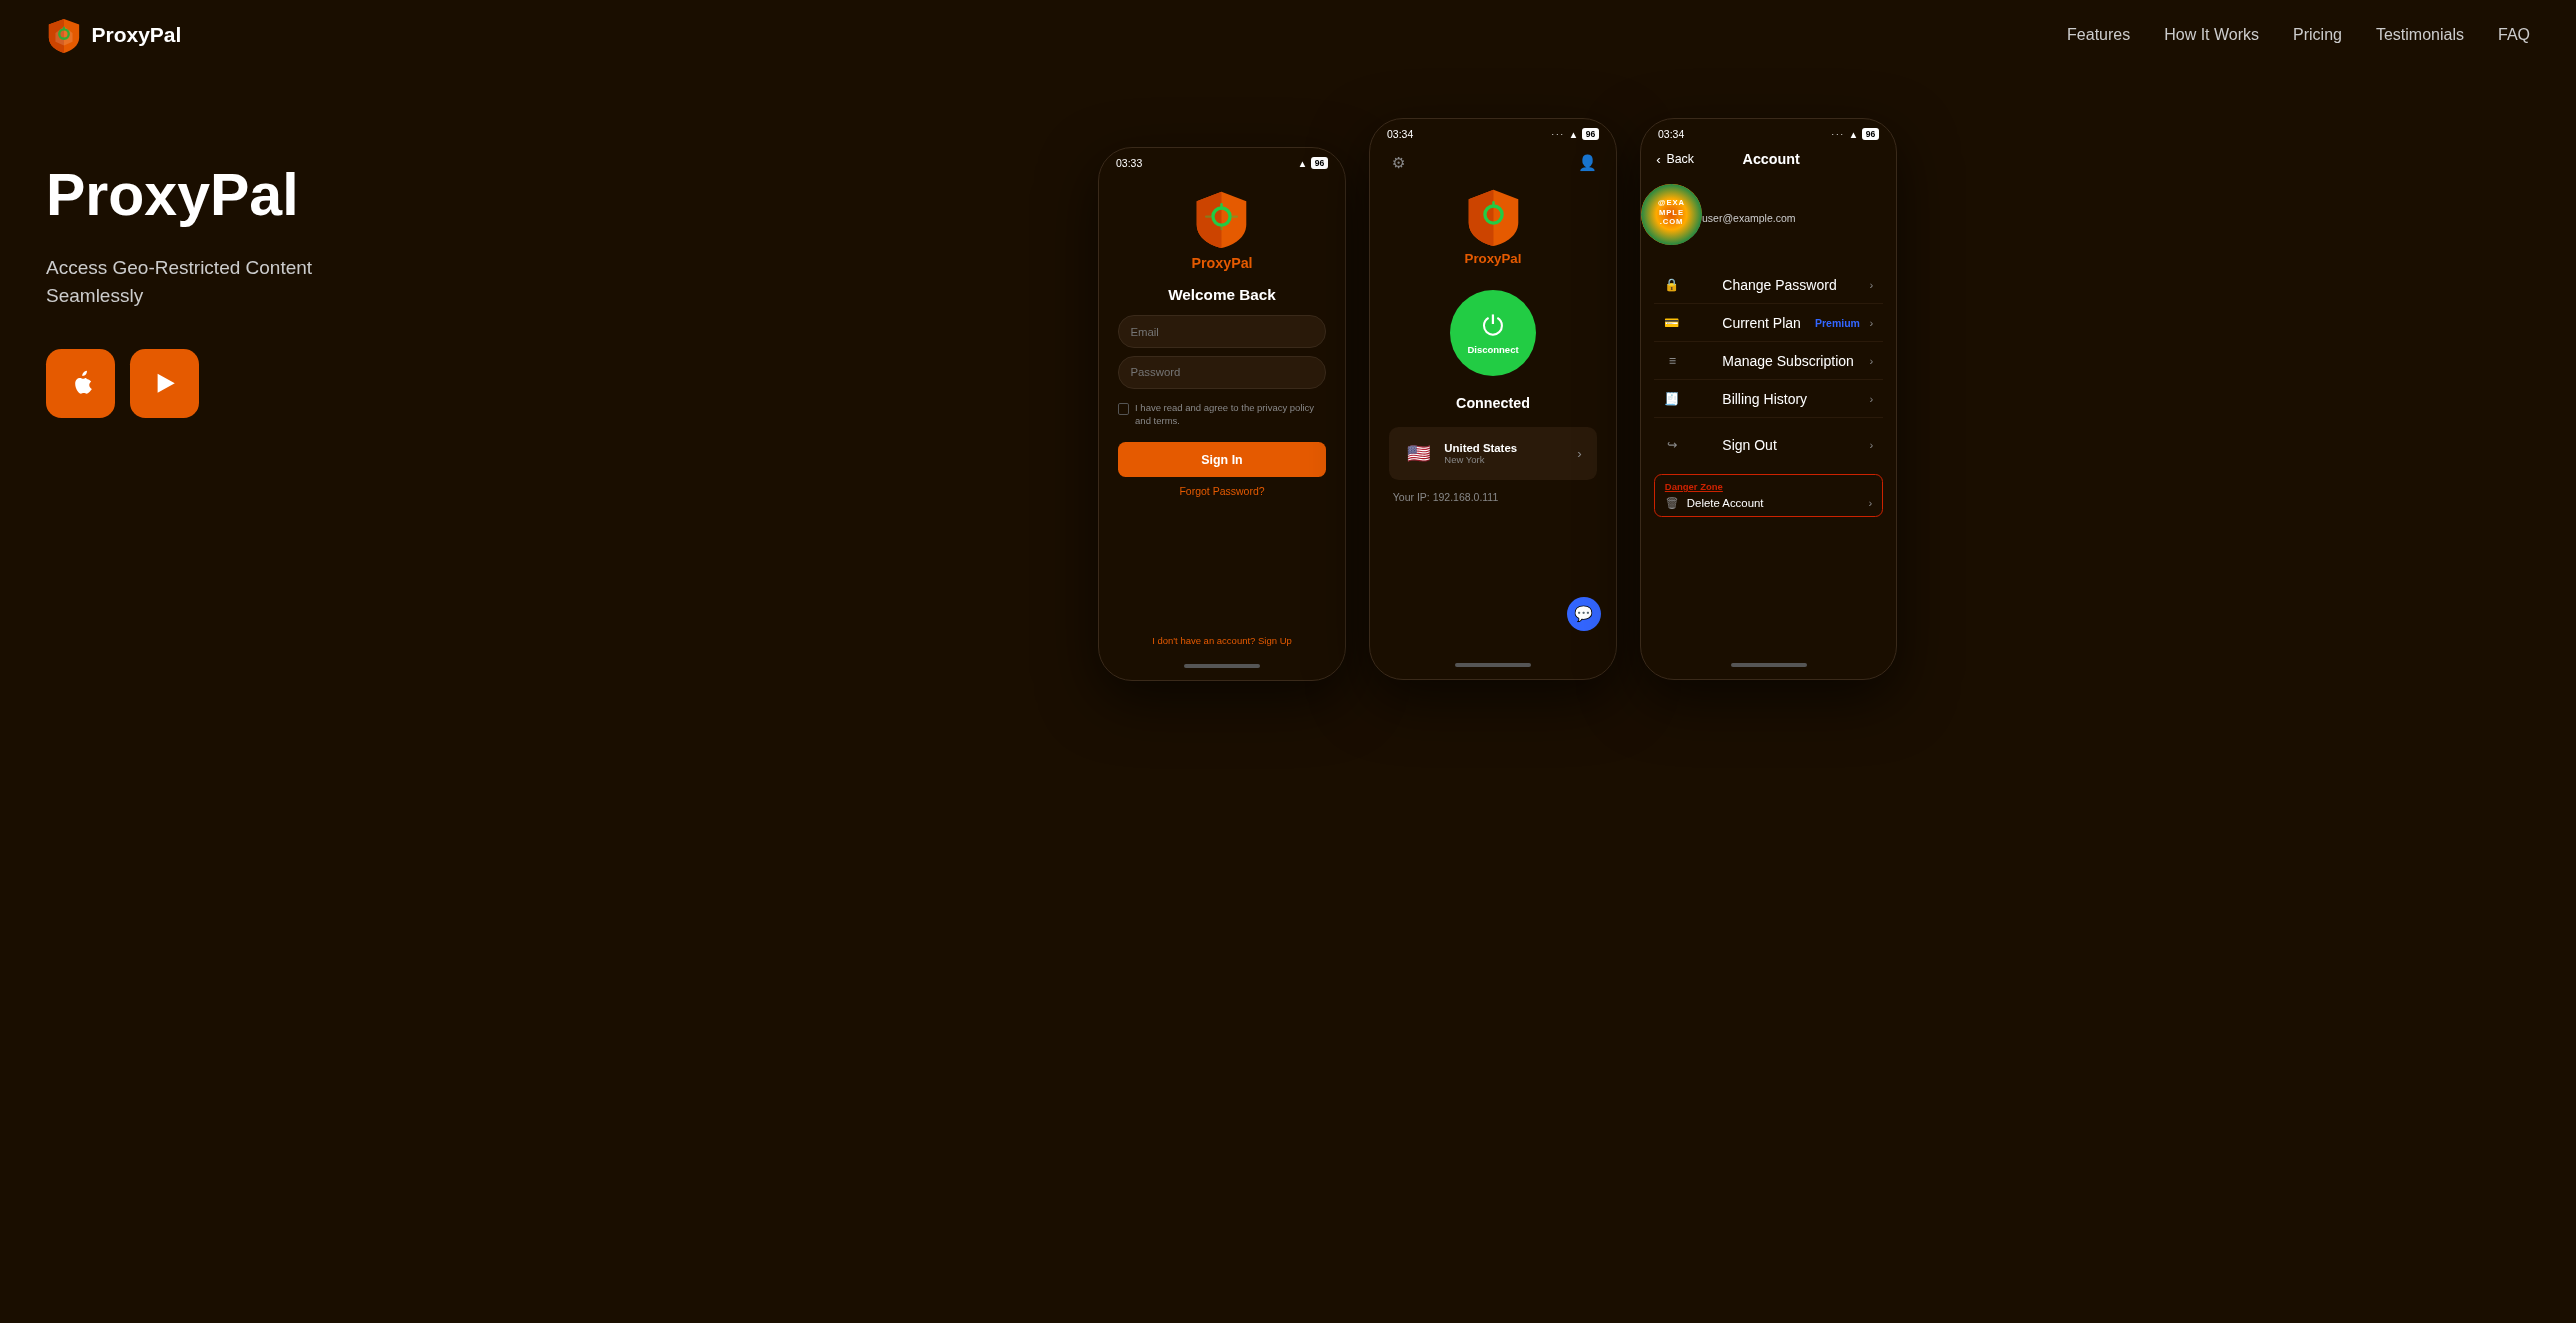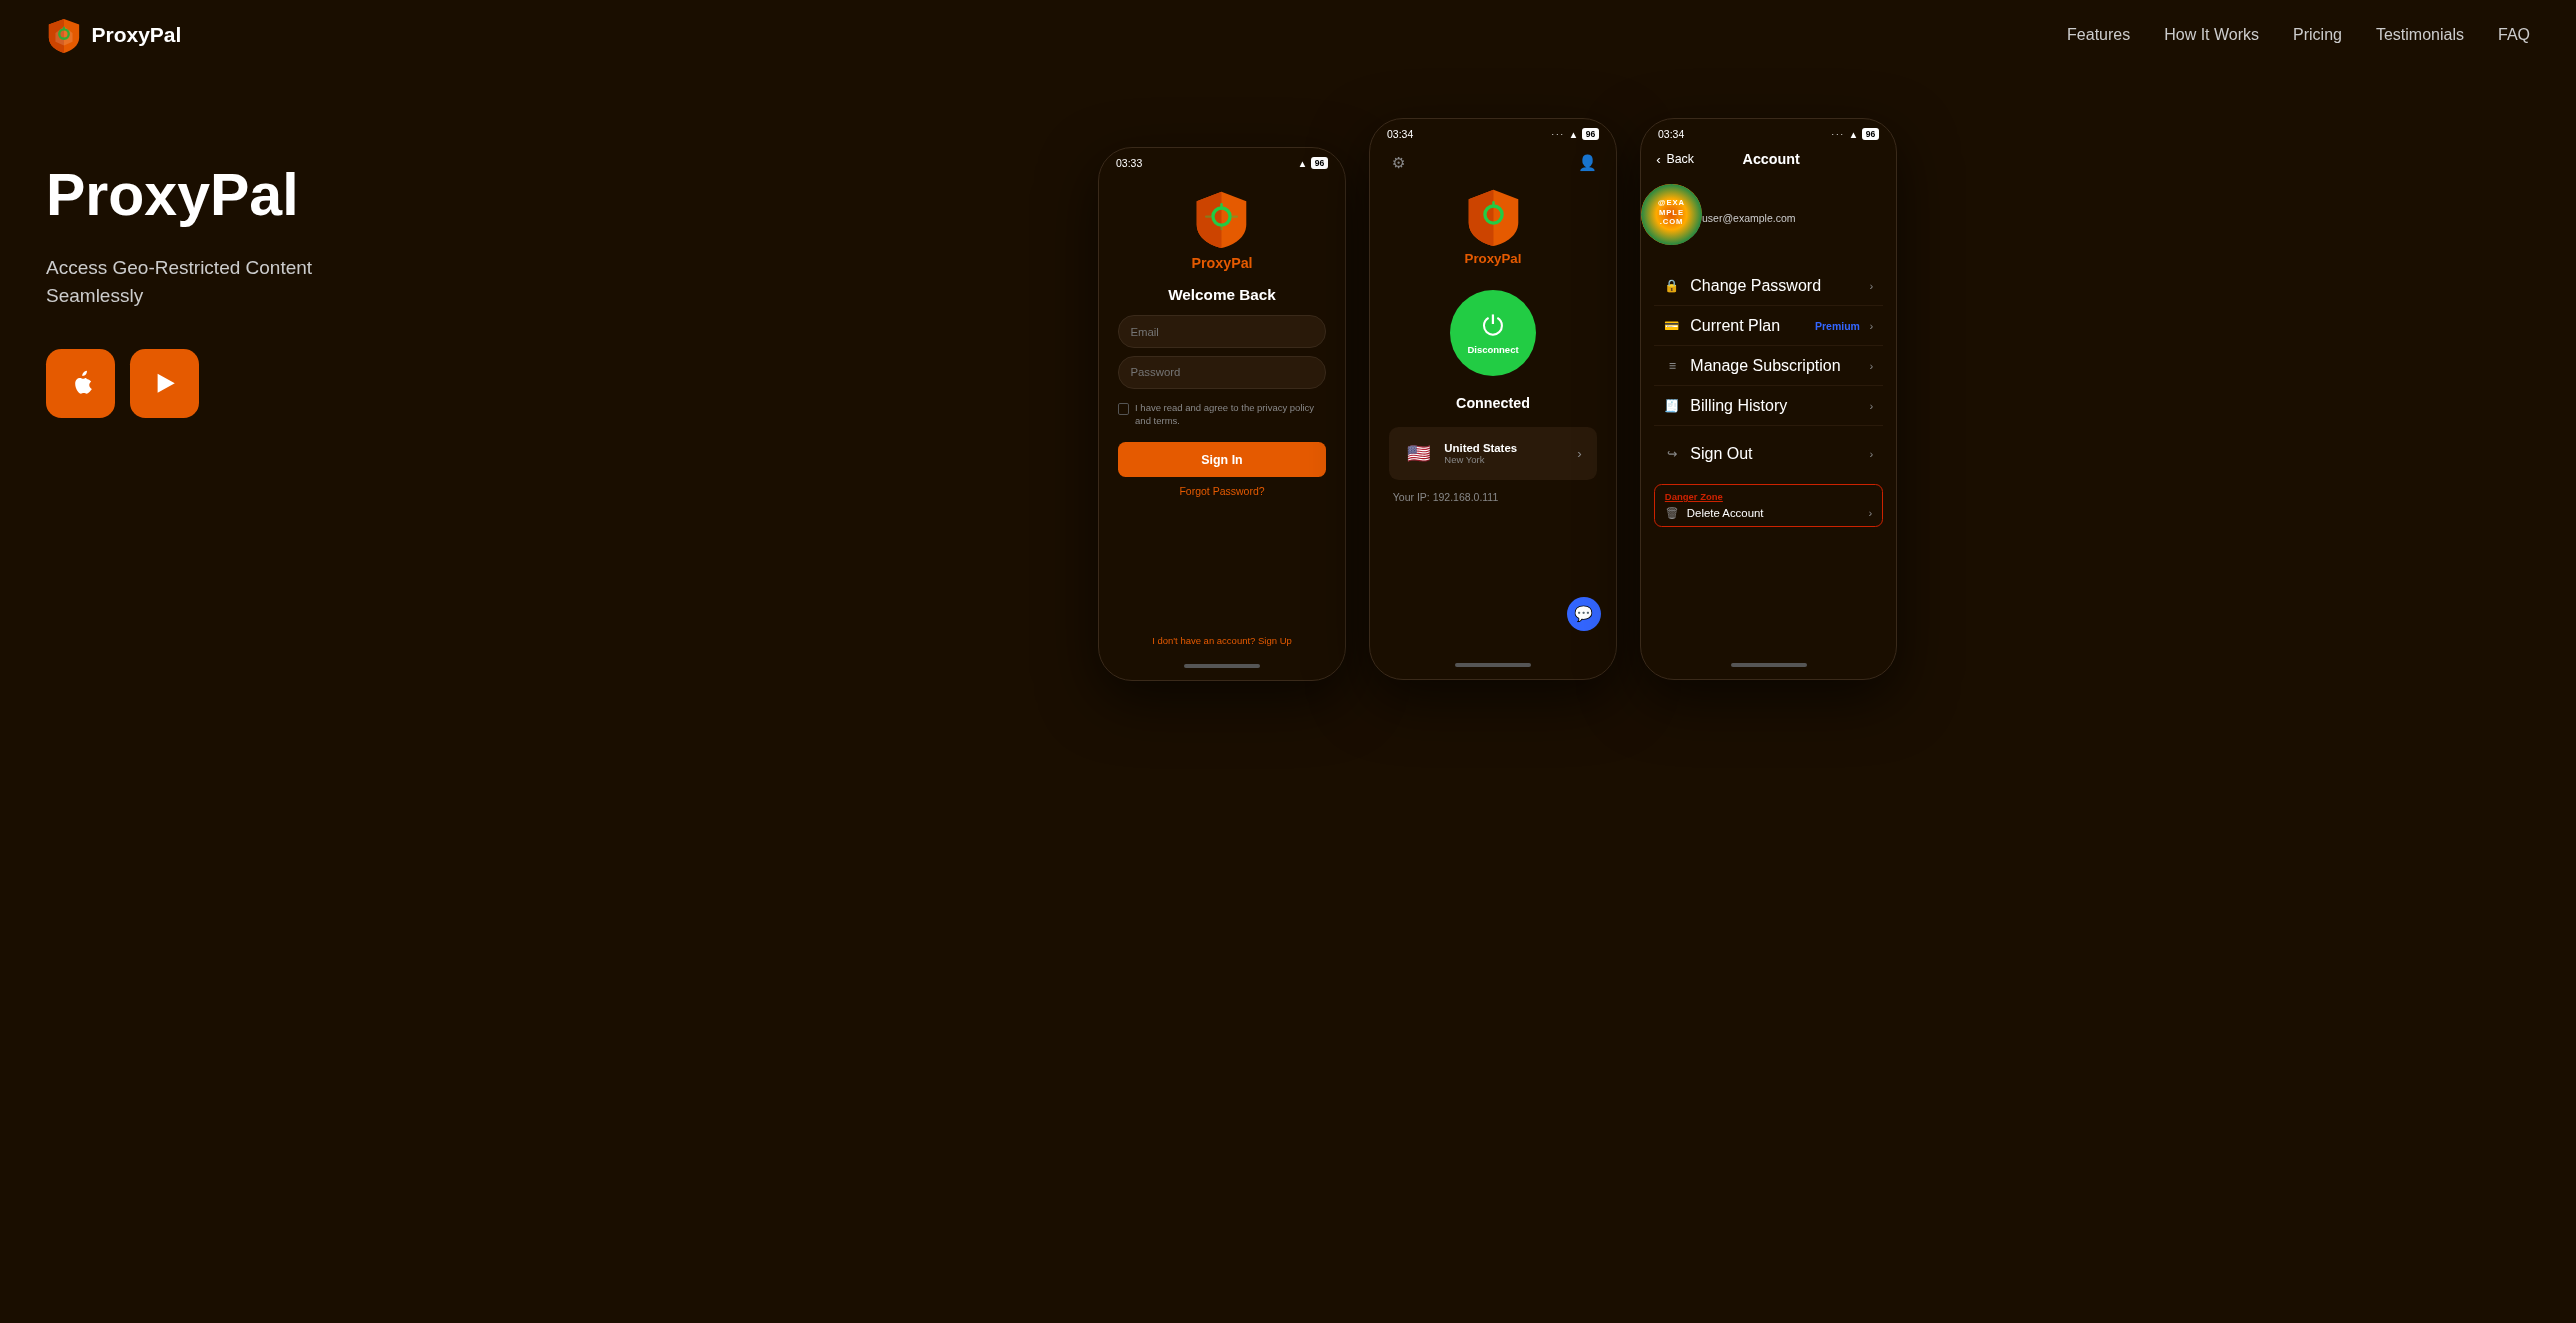--- a/index.html
+++ b/index.html
@@ -481,22 +481,23 @@
     .menu-icon {
       width: 17px;
       text-align: center;
       font-size: 12.4px;
       color: #888;
       flex-shrink: 0;
     }
 
     .menu-label {
       flex: 1;
-      font-size: 16px;
-      color: #fff;
+      font-size: 14px;
+      color: #fff;
+      margin-left: 32px;
     }
 
     .menu-badge {
       font-size: 10.5px;
       color: #3366ff;
       font-weight: 600;
     }
 
     .menu-chevron {
       color: #888;

